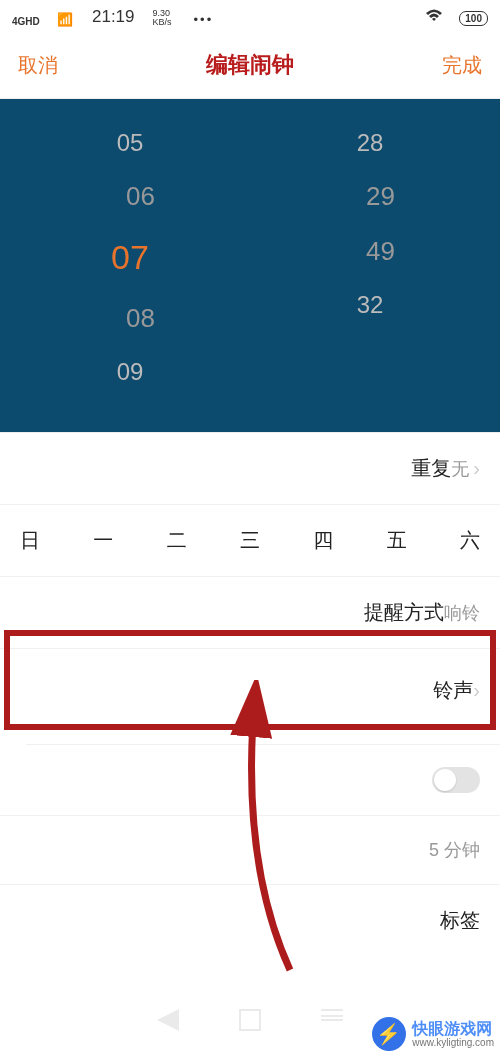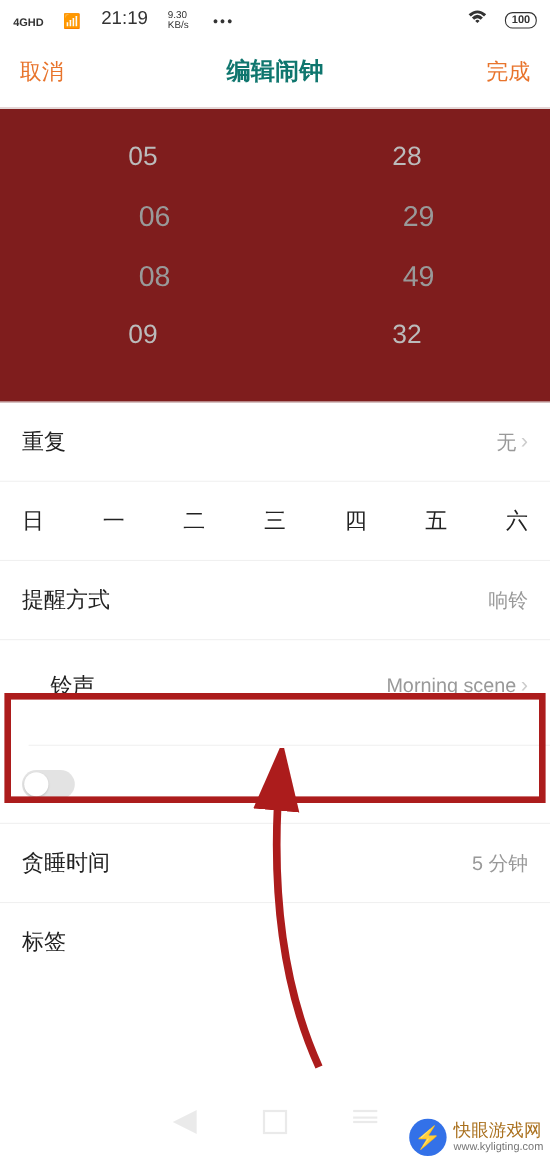--- a/index.html
+++ b/index.html
@@ -9,47 +9,47 @@
     .status-left { display: flex; align-items: flex-end; gap: 18px; }
     .status-4g { font-size: 10px; font-weight: 700; }
     .status-time { font-size: 17px; font-weight: 500; }
     .status-kb { font-size: 9px; line-height: 1; }
     .status-dots { letter-spacing: 2px; margin-left: 4px; }
     .status-right { margin-left: auto; display: flex; align-items: flex-end; gap: 16px; }
     .battery { border: 1.5px solid #333; border-radius: 7px; padding: 1px 5px; font-size: 10px; font-weight: 600; }
 
     .nav { display: flex; align-items: center; justify-content: space-between; padding: 16px 18px 18px; }
     .nav-btn { color: #e8742c; font-size: 20px; }
-    .nav-title { font-size: 22px; font-weight: 600; color: #0f766e; text-align: center; }
+    .nav-title { font-size: 22px; font-weight: 600; color: #b91c1c; text-align: center; }
 
-    .picker { display: flex; justify-content: space-around; padding: 18px 10px 34px; position: relative; background: #7f1d1d; border-top: 1px solid #eee; border-bottom: 1px solid #eee; }
+    .picker { display: flex; justify-content: space-around; padding: 18px 10px 34px; position: relative; background: #0c4a6e; border-top: 1px solid #eee; border-bottom: 1px solid #eee; }
     .picker-col { width: 40%; display: flex; flex-direction: column; align-items: center; }
     .picker-item { font-size: 24px; padding: 12px 0; color: #bbb; }
     .picker-item.near { color: #999; font-size: 26px; margin-left: 21px; }
     .picker-item.sel { color: #e8742c; font-size: 34px; font-weight: 400; padding: 14px 0; }
 
-    .row { display: flex; align-items: center; justify-content: space-between; padding: 22px 20px; border-bottom: 1px solid #f0f0f0; }
+    .row { display: flex; align-items: center; justify-content: flex-end; padding: 22px 20px; border-bottom: 1px solid #f0f0f0; }
     .row-label { font-size: 20px; color: #222; }
     .row-value { font-size: 18px; color: #999; display: flex; align-items: center; gap: 4px; }
     .chevron { color: #ccc; font-size: 20px; }
 
     .weekdays { display: flex; justify-content: space-between; padding: 22px 20px; border-bottom: 1px solid #f0f0f0; }
     .weekdays span { font-size: 20px; color: #222; }
 
     .toggle { width: 48px; height: 26px; border-radius: 14px; background: #e3e3e3; position: relative; }
     .toggle::after { content: ""; position: absolute; width: 22px; height: 22px; background: #fff; border-radius: 50%; left: 2px; top: 2px; box-shadow: 0 1px 2px rgba(0,0,0,.15); }
 
     .highlight-box { position: absolute; left: 4px; right: 4px; top: 630px; height: 100px; border: 6px solid #ac1c1c; z-index: 5; pointer-events: none; }
 
     .arrow-svg { position: absolute; left: 200px; top: 680px; z-index: 6; pointer-events: none; }
 
     .watermark { position: absolute; right: 6px; bottom: 6px; display: flex; align-items: center; gap: 6px; opacity: .9; }
     .wm-bolt { width: 34px; height: 34px; background: #1e62e6; border-radius: 50%; display: flex; align-items: center; justify-content: center; color: #fff; font-size: 20px; }
     .wm-text { display: flex; flex-direction: column; line-height: 1.1; }
-    .wm-title { font-size: 16px; font-weight: 400; color: #a16207; }
+    .wm-title { font-size: 16px; font-weight: 700; color: #3b82f6; }
     .wm-url { font-size: 10px; color: #666; }
 
     .nav-hint { position: absolute; left: 50%; bottom: 26px; transform: translateX(-50%); display: flex; gap: 60px; opacity: .08; pointer-events: none; }
     .nav-hint span { width: 22px; height: 22px; border: 2px solid #000; }
     .nav-hint .tri { clip-path: polygon(100% 0, 100% 100%, 0 50%); background: #000; border: none; }
     .nav-hint .sq { }
     .nav-hint .lines { border: none; border-top: 2px solid #000; border-bottom: 2px solid #000; height: 12px; position: relative; }
     .nav-hint .lines::after{content:"";position:absolute;top:4px;left:0;right:0;border-top:2px solid #000;}
   </style>
 </head>
@@ -79,20 +79,21 @@
 <div class="nav">
   <span class="nav-btn">取消</span>
   <span class="nav-title">编辑闹钟</span>
   <span class="nav-btn">完成</span>
 </div>
 
 <div class="picker">
   <div class="picker-col">
     <div class="picker-item">05</div>
     <div class="picker-item near">06</div>
+    <div class="picker-item sel">07</div>
     <div class="picker-item near">08</div>
     <div class="picker-item">09</div>
   </div>
   <div class="picker-col">
     <div class="picker-item">28</div>
     <div class="picker-item near">29</div>
     <div class="picker-item near">49</div>
     <div class="picker-item">32</div>
   </div>
 </div>
@@ -116,31 +117,29 @@
 </div>
 
 <div class="row">
   <span class="row-label">提醒方式</span>
   <span class="row-value">响铃</span>
 </div>
 
 <div class="row" style="padding-top:28px;padding-bottom:40px;margin-left:26px;">
   <span class="row-label">铃声</span>
   <span class="row-value">
-    <span>Morning scene</span>
     <span class="chevron">›</span>
   </span>
 </div>
 
 <div class="row">
   <span class="toggle"></span>
 </div>
 
 <div class="row">
-  <span class="row-label">贪睡时间</span>
   <span class="row-value">5 分钟</span>
 </div>
 
 <div class="row" style="border-bottom:none;">
   <span class="row-label">标签</span>
 </div>
 
 <div class="highlight-box"></div>
 
 <svg class="arrow-svg" width="120" height="300">

